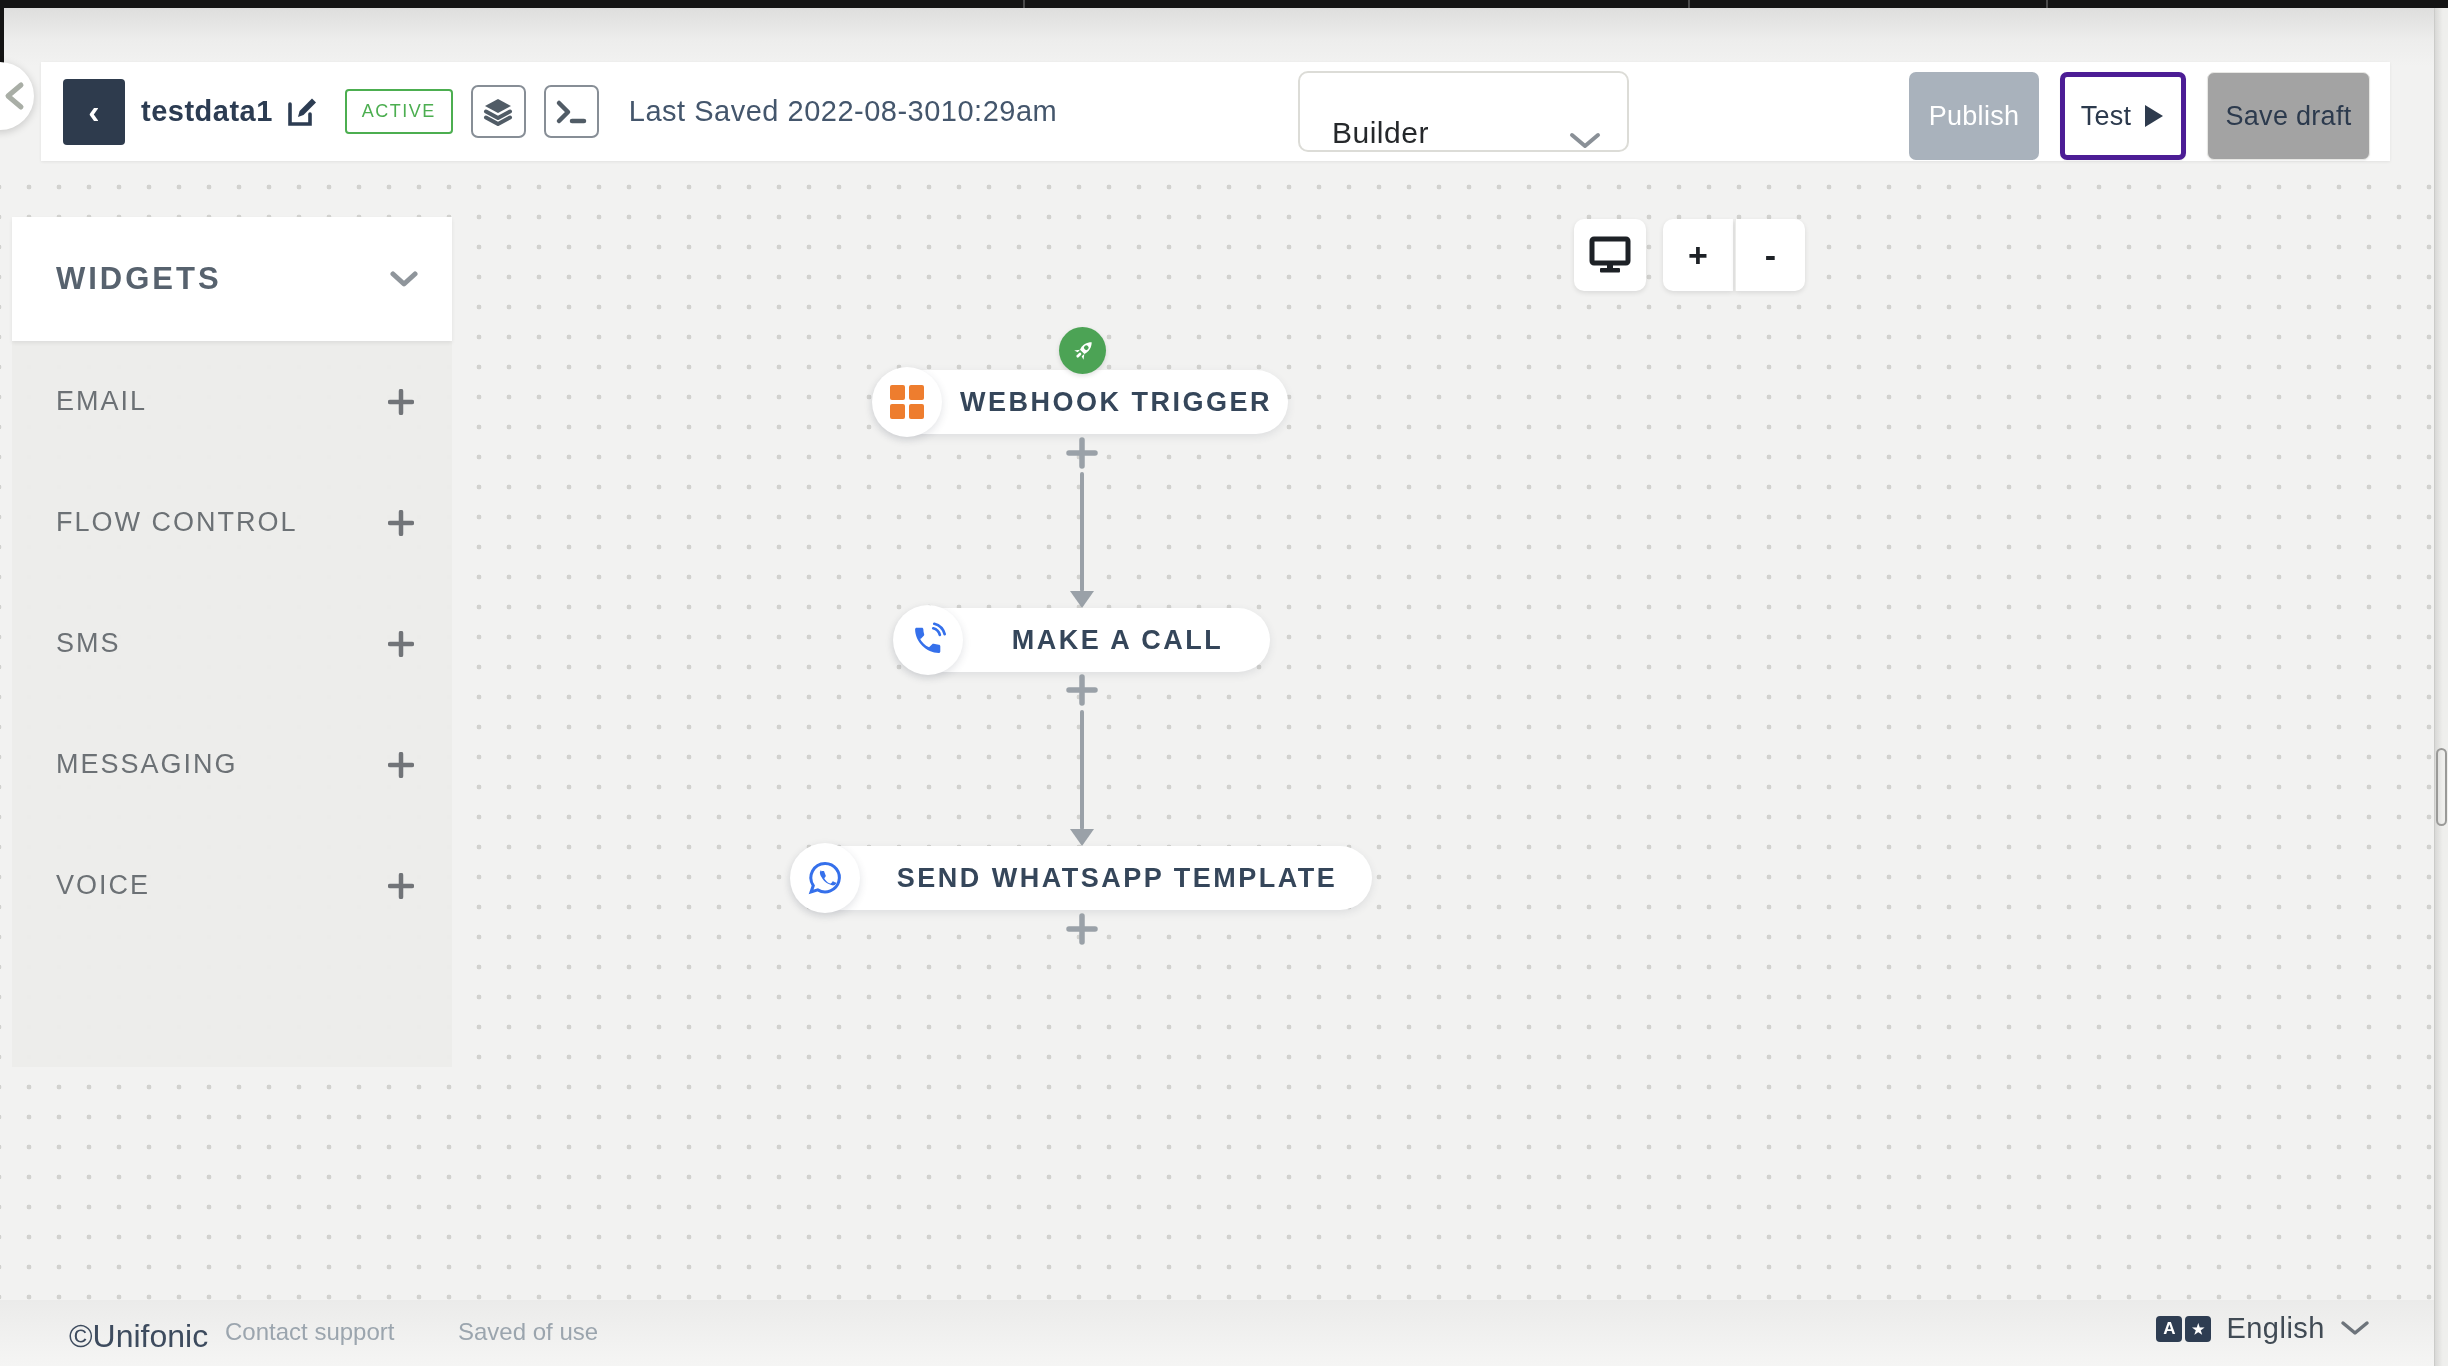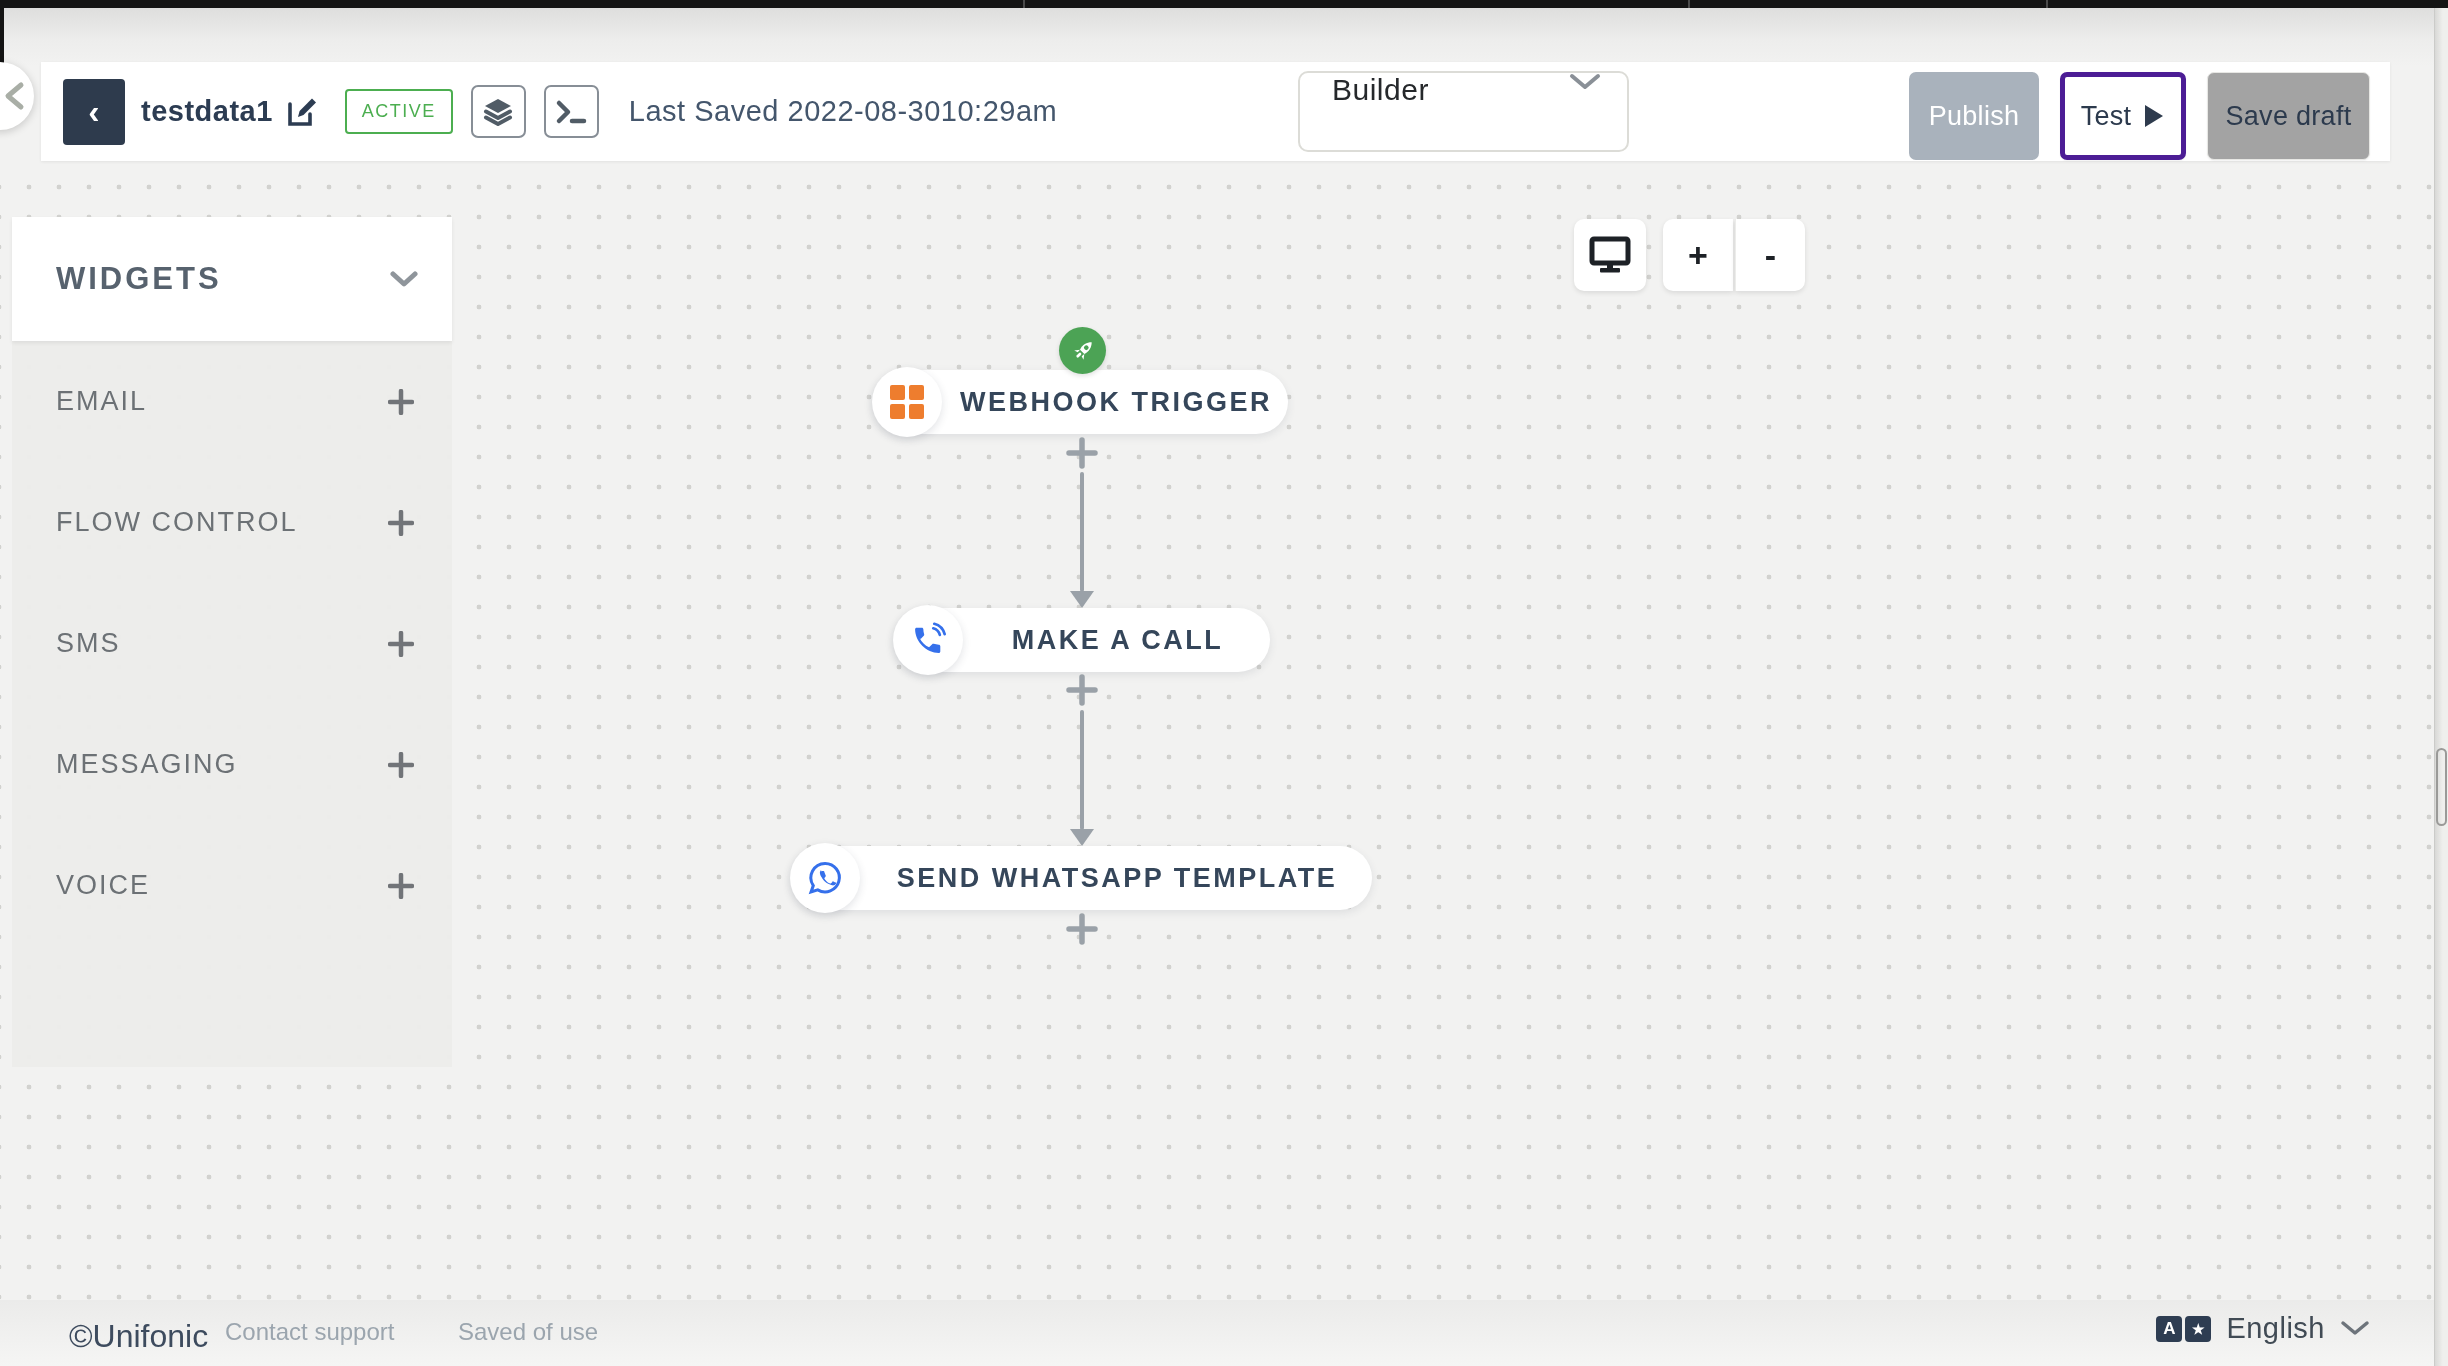--- a/index.html
+++ b/index.html
@@ -24,21 +24,21 @@
   .back-btn { width:62px; height:66px; background:#2e3b4d; border-radius:4px; display:flex; align-items:center; justify-content:center;
     color:#ffffff; font-size:34px; font-weight:bold; cursor:pointer; flex:0 0 auto; }
   .flow-title { margin-left:16px; font-size:29px; font-weight:bold; color:#2c3c52; letter-spacing:0.5px; }
   .edit-icon { margin-left:12px; display:flex; align-items:center; }
   .status-badge { margin-left:26px; border:2px solid #4cae50; color:#4cae50; border-radius:4px; font-size:18px;
     letter-spacing:1.5px; padding:10px 15px; font-weight:500; }
   .icon-btn { margin-left:18px; width:55px; height:53px; border:2.5px solid #878e96; border-radius:7px; background:#fff;
     display:flex; align-items:center; justify-content:center; }
   .last-saved { margin-left:30px; font-size:29px; color:#44566c; letter-spacing:0.5px; }
   .view-select { position:absolute; left:1257px; top:9px; width:331px; height:81px; border:2px solid #dcdcd7; border-radius:10px;
-    background:#fff; display:flex; align-items:flex-start; justify-content:space-between; padding:0 26px 0 32px; cursor:pointer; }
+    background:#fff; display:flex; align-items:flex-end; justify-content:space-between; padding:0 26px 0 32px; cursor:pointer; }
   .view-select .value { font-size:30px; color:#25282b; letter-spacing:0.5px; }
   .header-actions { position:absolute; right:20px; top:10px; display:flex; gap:21px; align-items:center; }
   .btn { height:88px; border-radius:7px; font-size:27px; display:flex; align-items:center; justify-content:center; cursor:pointer;
     letter-spacing:0.3px; }
   .btn-publish { width:130px; background:#a9b2bc; color:#ffffff; border:none; }
   .btn-test { width:126px; background:#fff; color:#2c3a4d; border:5px solid #4c1d95; box-shadow:0 1px 2px rgba(0,0,0,0.05); gap:12px; }
   .btn-save { width:163px; background:#a3a3a3; color:#2c3a4d; border:1px solid #e7e7e4; box-shadow:0 1px 2px rgba(0,0,0,0.05); }
 
   
   .canvas {

